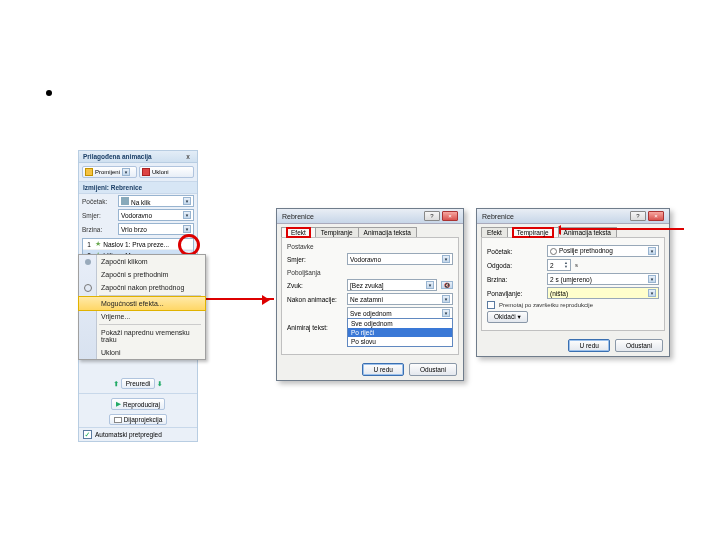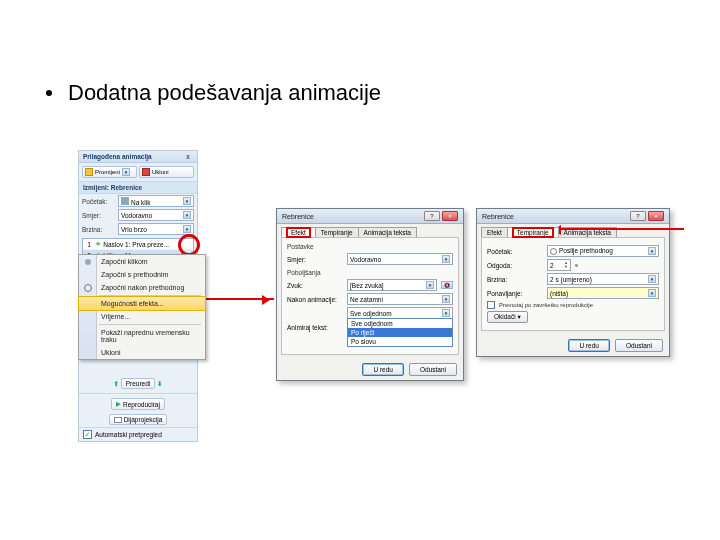--- a/index.html
+++ b/index.html
@@ -80,21 +80,21 @@
   .dbtn.primary { border-color: #3a6fb0; box-shadow: 0 0 0 1px #9cc1ec inset; }
   .spin { width: 24px; border: 1px solid #98a8b8; background: #fff; height: 12px; display: flex; align-items: center; justify-content: space-between; padding: 0 2px; }
   .spin .ud { display: flex; flex-direction: column; font-size: 4px; line-height: 4px; color: #456; }
   .mini-sel { width: 52px; }
   .tiny { font-size: 6px; color: #333; }
 </style>
 </head>
 <body>
 
 <div class="heading">
-  <span class="bullet"></span><span>Dodatna podešavanja animacije</span>
+  <span class="bullet"></span>
 </div>
 
 <div class="canvas">
 
   <div class="pane">
     <div class="pane-title">
       <span>Prilagođena animacija</span>
       <span class="x">x</span>
     </div>
     <div class="pane-btnrow">

